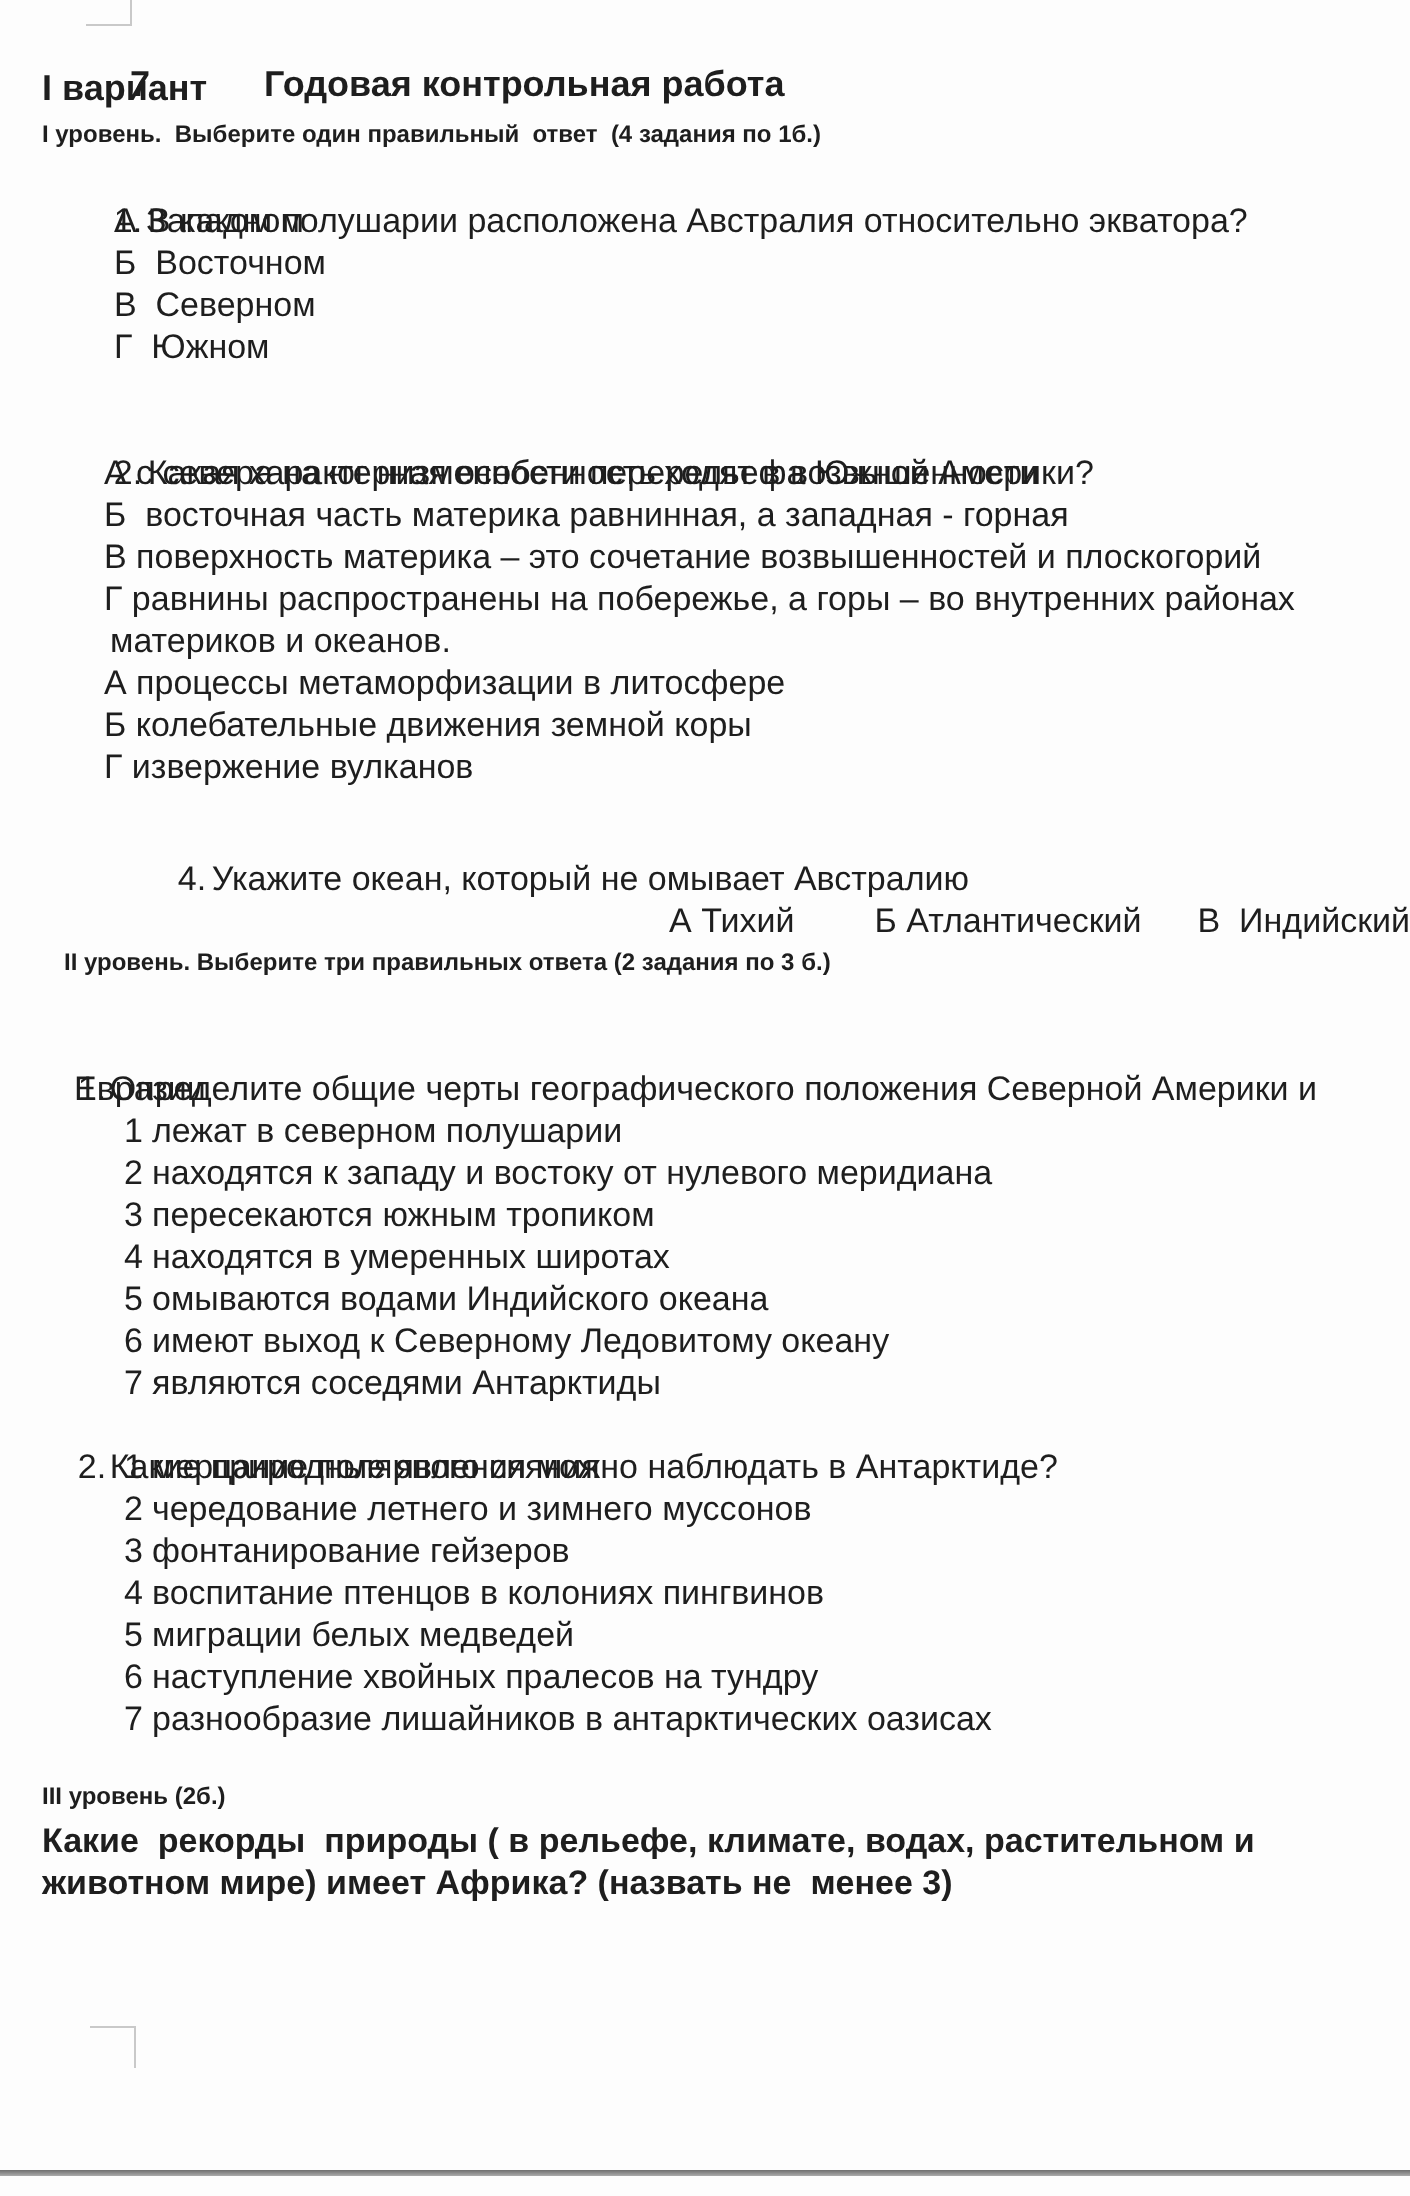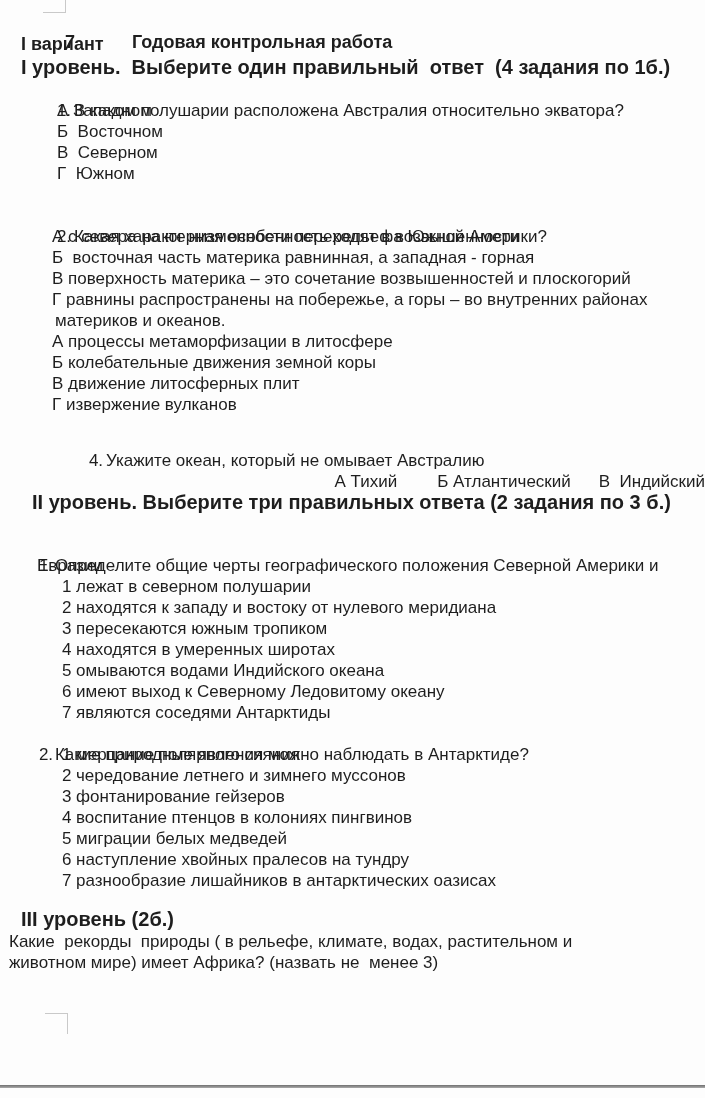--- a/index.html
+++ b/index.html
@@ -17,39 +17,39 @@
     position:relative;
   }
   .content{
     position:absolute;top:8px;left:0;width:705px;
     font-size:17px;line-height:21px;
   }
   .content div,.content span{white-space:pre-wrap;}
   .hdr{padding-left:45px;font-size:18px;line-height:23px;height:23px;font-weight:bold;}
   .hdr .title{margin-left:57px;}
   .variant{margin-top:2px;padding-left:21px;font-weight:bold;font-size:18px;line-height:22px;height:22px;}
-  .sec-heading{font-weight:bold;font-size:20px;}
+  .sec-heading{font-weight:bold;font-size:12px;}
   .s1{padding-left:21px;line-height:24px;height:24px;}
   .s2{padding-left:20px;line-height:26px;height:26px;}
   .s3{padding-left:21px;line-height:24px;height:24px;}
   .q{padding-left:38px;height:21px;}
   .qnum{display:inline-block;min-width:17px;}
   .cont{padding-left:55px;height:21px;}
   .opt{height:21px;}
   .o1{padding-left:57px;}
   .o2{padding-left:52px;}
   .inline-opts{padding-left:57px;height:21px;text-align:right;}
   .io1{margin-right:40px;}
   .io2{margin-right:28px;}
   .q2s{padding-left:20px;height:21px;}
   .q2s .qnum{min-width:16px;}
   .cont2{padding-left:37px;height:21px;}
   .item{padding-left:62px;height:21px;}
   .inum{display:inline-block;min-width:14px;}
-  .body3{padding-left:9px;height:21px;}
+  .body3{padding-left:21px;height:21px;font-weight:bold;}
   .mt14{margin-top:14px;margin-left:32px;}
   .mt16{margin-top:16px;}
   .mt18{margin-top:18px;padding-left:32px;}
   .mt19{margin-top:19px;}
   .mt20{margin-top:20px;}
   .mt21{margin-top:21px;}
   .corner-top{
     position:absolute;left:43px;top:0;width:22px;height:12px;
     border-right:1px solid var(--corner);
     border-bottom:1px solid var(--corner);
@@ -93,21 +93,20 @@
     <span class="qnum">2.</span><span>Какая характерная особенность рельефа Южной Америки?</span>
   </div>
   <div class="opt o2">А с севера на юг низменности переходят в возвышенности</div>
   <div class="opt o2">Б  восточная часть материка равнинная, а западная - горная</div>
   <div class="opt o2">В поверхность материка – это сочетание возвышенностей и плоскогорий</div>
   <div class="opt o2">Г равнины распространены на побережье, а горы – во внутренних районах</div>
 
   <div class="cont">материков и океанов.</div>
   <div class="opt o2">А процессы метаморфизации в литосфере</div>
   <div class="opt o2">Б колебательные движения земной коры</div>
-  <div class="opt o2">В движение литосферных плит</div>
   <div class="opt o2">Г извержение вулканов</div>
 
   <div class="q mt14">
     <span class="qnum">4.</span><span>Укажите океан, который не омывает Австралию</span>
   </div>
   <div class="inline-opts">
     <span class="io1">А Тихий</span><span class="io2">Б Атлантический</span><span>В  Индийский</span>
   </div>
 
   <div class="sec-heading s2 mt18">II уровень. Выберите три правильных ответа (2 задания по 3 б.)</div>

